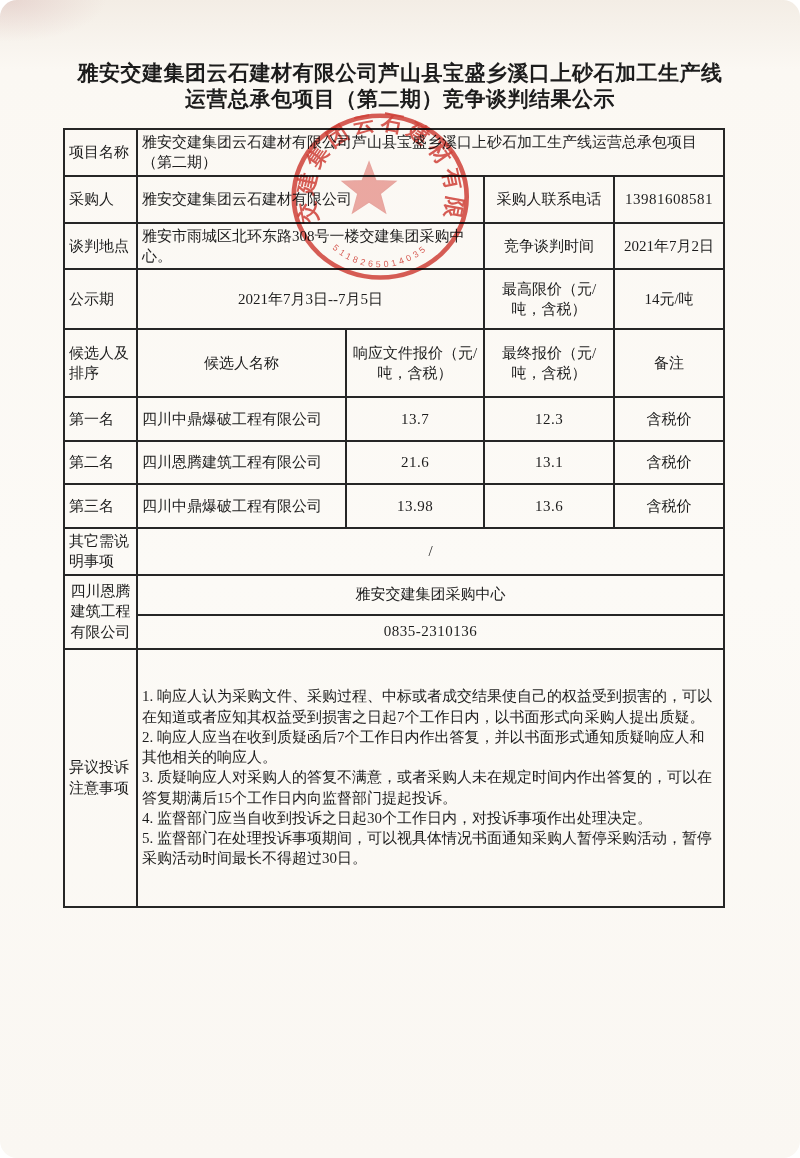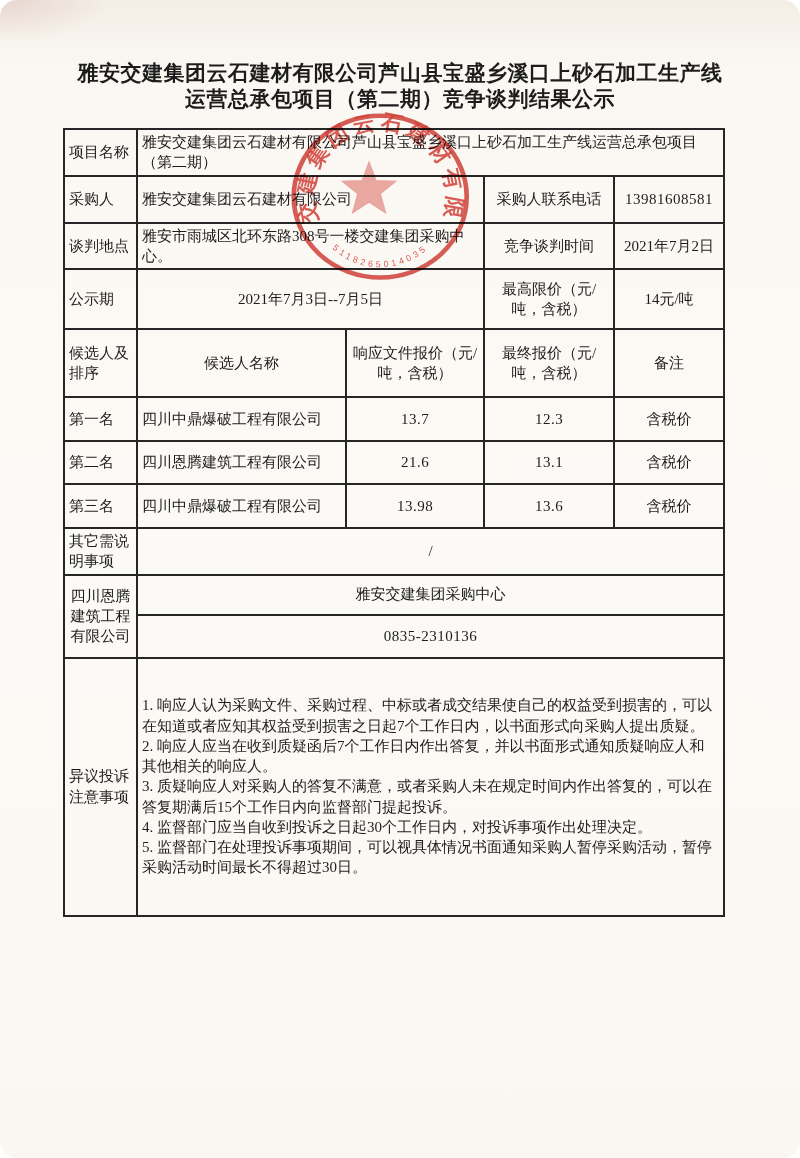--- a/index.html
+++ b/index.html
@@ -113,21 +113,21 @@
       <td class="cen">含税价</td>
     </tr>
     <tr style="height:37px">
       <td class="lab">其它需说明事项</td>
       <td class="cen" colspan="4">/</td>
     </tr>
     <tr style="height:40px">
       <td class="lab sup-lab" rowspan="2">四川恩腾建筑工程有限公司</td>
       <td class="cen" colspan="4">雅安交建集团采购中心</td>
     </tr>
-    <tr style="height:43px">
+    <tr style="height:34px">
       <td class="cen num" colspan="4">0835-2310136</td>
     </tr>
     <tr style="height:258px">
       <td class="lab">异议投诉注意事项</td>
       <td class="obj-content" colspan="4">
         <div>1. 响应人认为采购文件、采购过程、中标或者成交结果使自己的权益受到损害的，可以在知道或者应知其权益受到损害之日起7个工作日内，以书面形式向采购人提出质疑。</div>
         <div>2. 响应人应当在收到质疑函后7个工作日内作出答复，并以书面形式通知质疑响应人和其他相关的响应人。</div>
         <div>3. 质疑响应人对采购人的答复不满意，或者采购人未在规定时间内作出答复的，可以在答复期满后15个工作日内向监督部门提起投诉。</div>
         <div>4. 监督部门应当自收到投诉之日起30个工作日内，对投诉事项作出处理决定。</div>
         <div>5. 监督部门在处理投诉事项期间，可以视具体情况书面通知采购人暂停采购活动，暂停采购活动时间最长不得超过30日。</div>

